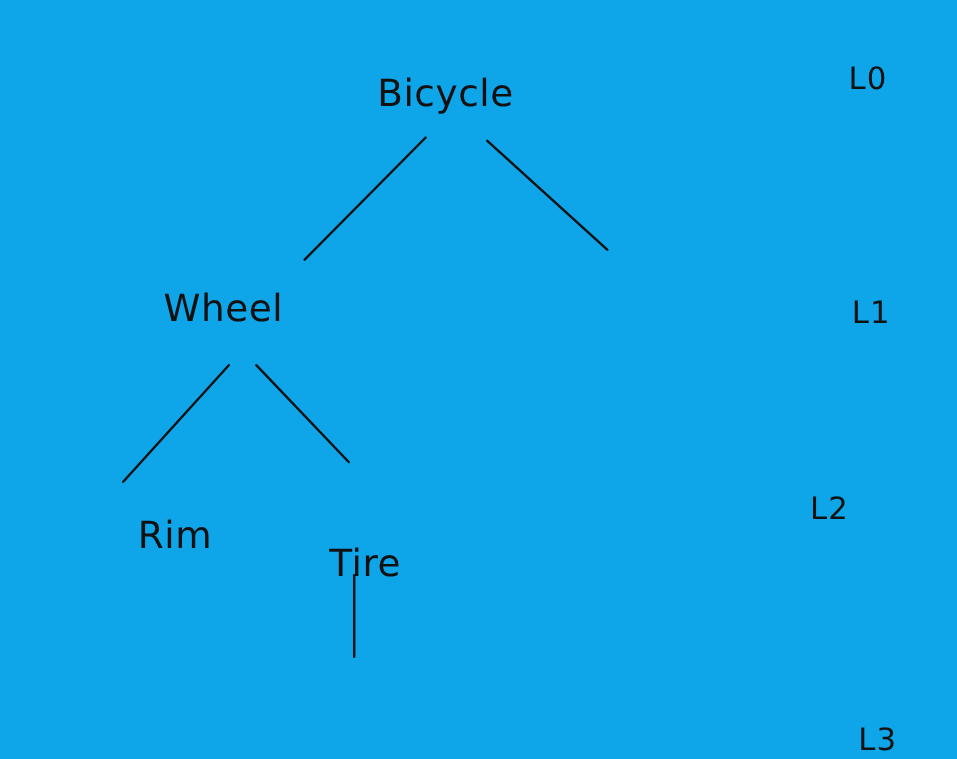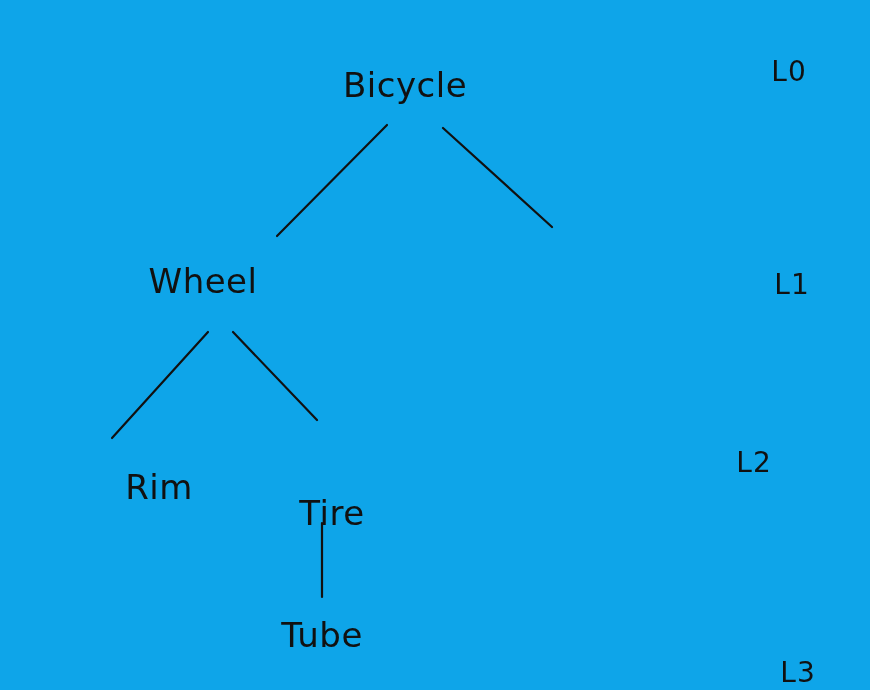--- a/index.html
+++ b/index.html
@@ -69,20 +69,19 @@
     <line x1="443" y1="128" x2="552" y2="227"></line>
     <line x1="208" y1="332" x2="112" y2="438"></line>
     <line x1="233" y1="332" x2="317" y2="420"></line>
     <line x1="322" y1="523" x2="322" y2="597"></line>
   </svg>
 
   <div class="label pos-bicycle">Bicycle</div>
   <div class="label pos-wheel">Wheel</div>
   <div class="label pos-rim">Rim</div>
   <div class="label pos-tire">Tire</div>
-  <div class="label pos-tube">Tube</div>
 
   <div class="level-label pos-l0">L0</div>
   <div class="level-label pos-l1">L1</div>
   <div class="level-label pos-l2">L2</div>
   <div class="level-label pos-l3">L3</div>
 
 </div>
 
 </body></html>

